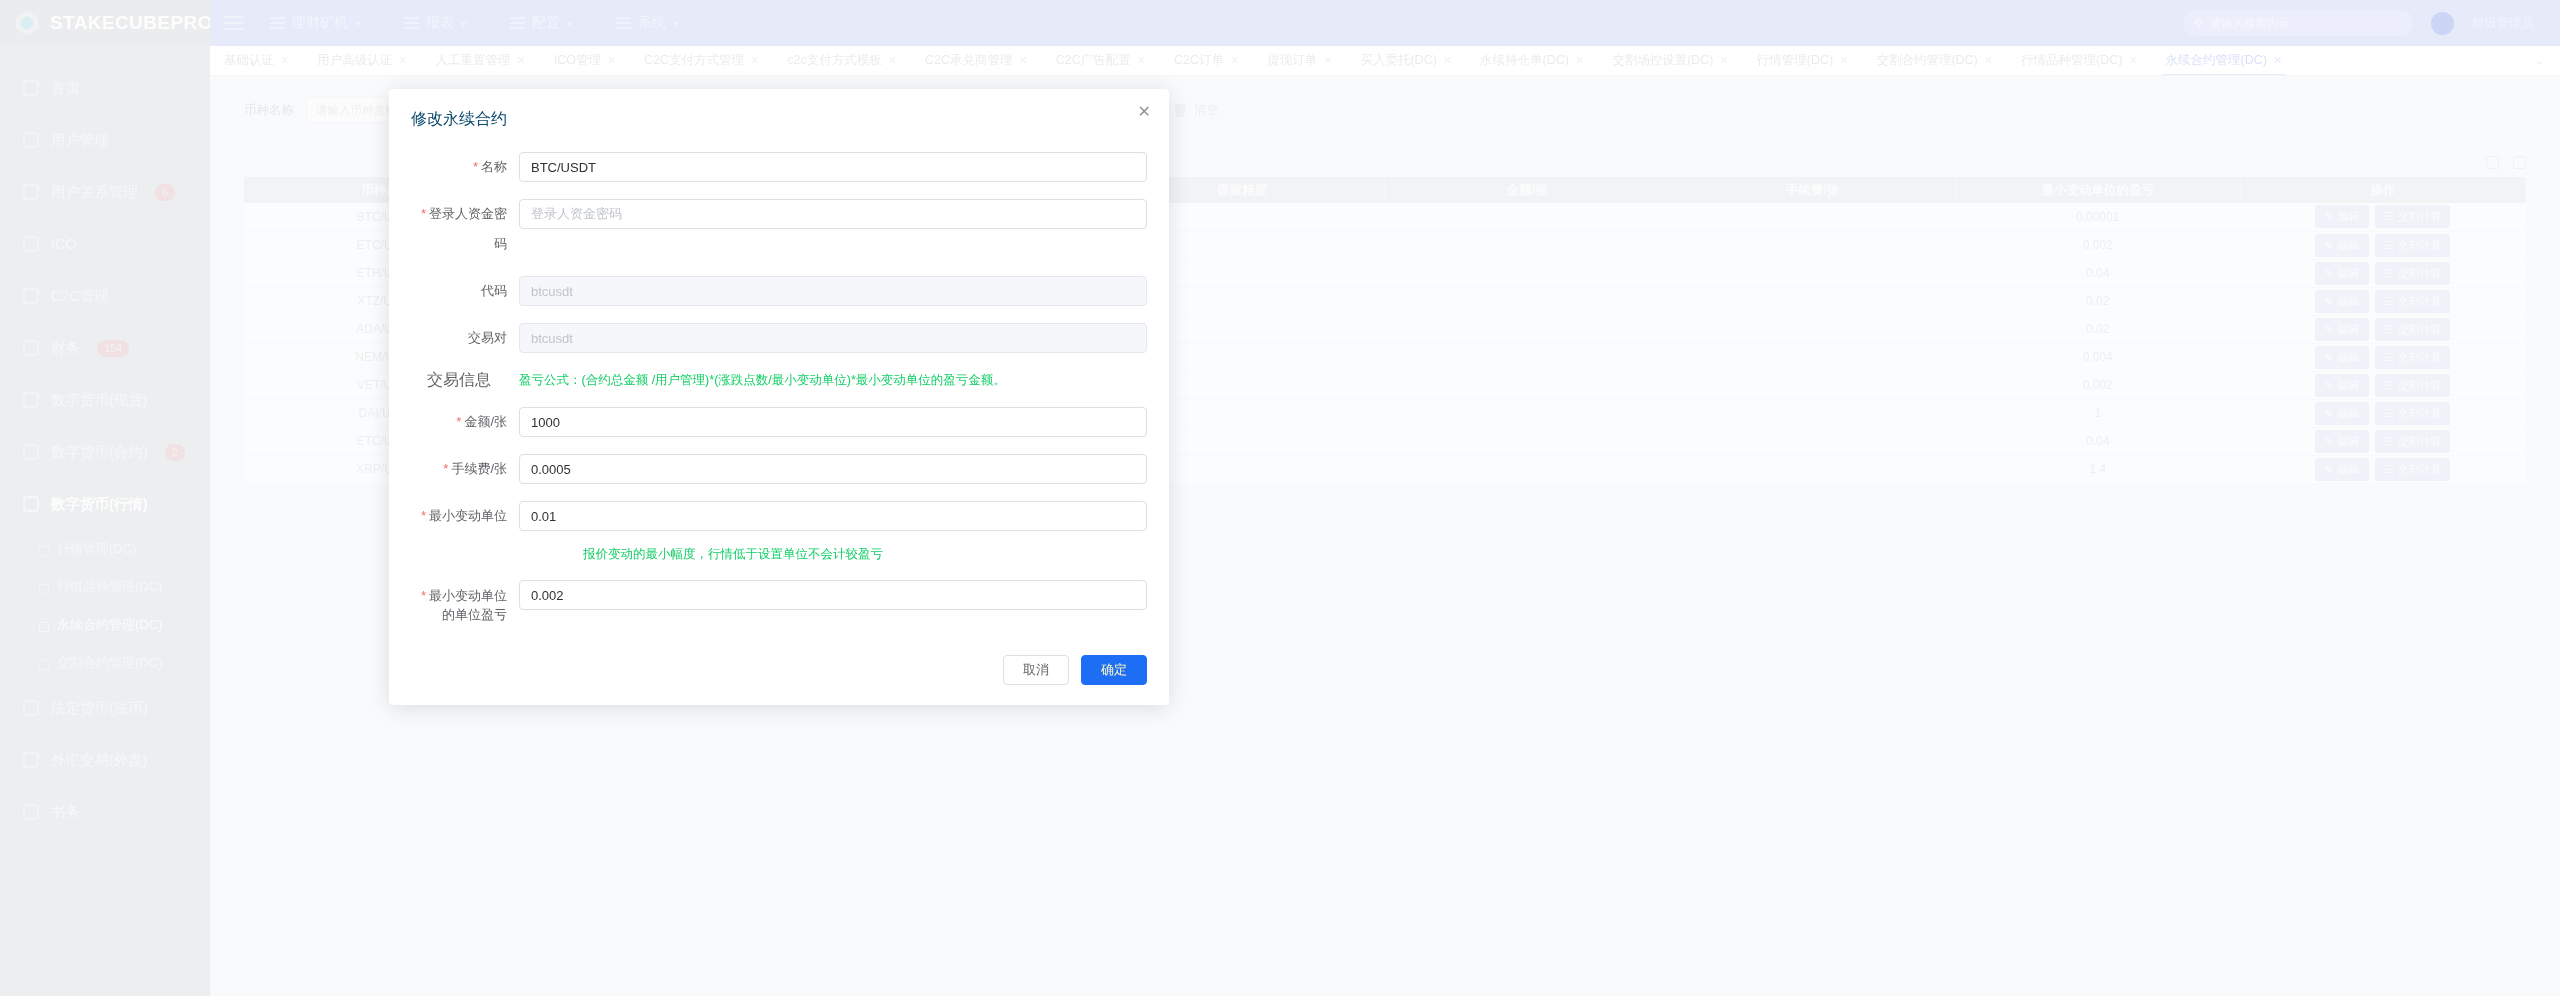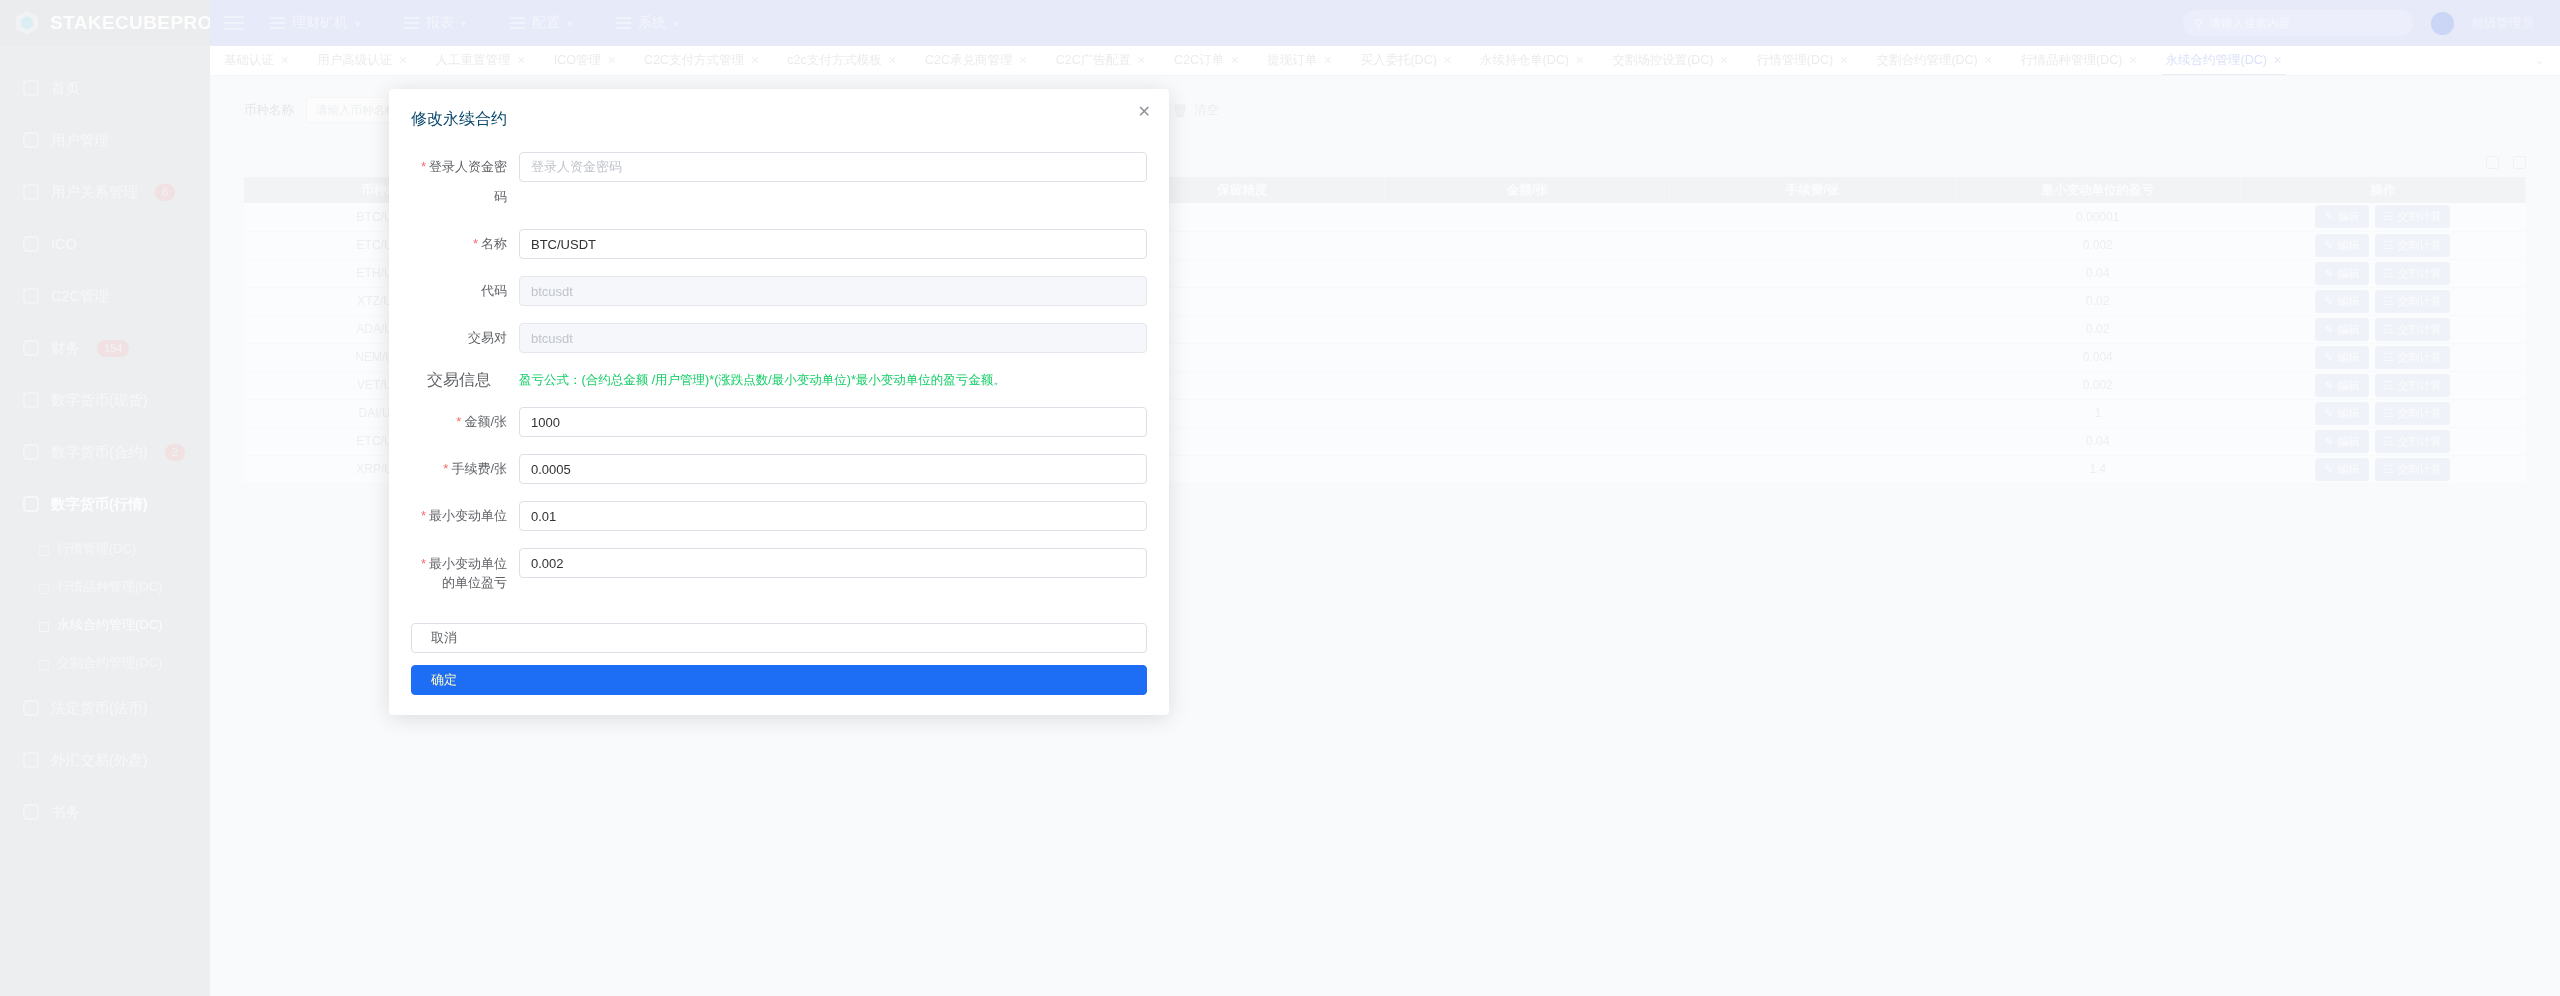--- a/index.html
+++ b/index.html
@@ -177,21 +177,20 @@
     width: 108px; flex: none; text-align: center; padding-right: 12px;
     font-size: 16px; color: #606266; line-height: 20px;
   }
   .hint-text { font-size: 12.5px; color: #13ce66; line-height: 20px; }
   .note-row { display: flex; margin: -4px 0 16px 0; }
   .note-pad { width: 108px; flex: none; }
   .note-text { font-size: 12.5px; color: #13ce66; padding-left: 64px; line-height: 20px; }
   .modal-foot {
     padding: 14px 22px 20px 22px; display: flex; justify-content: flex-end;
     gap: 12px;
-    flex-direction: column;
   }
   .mbtn {
     height: 30px; border-radius: 4px; padding: 0 19px; font-size: 13px;
     display: flex; align-items: center; border: 1px solid #dcdfe6;
     background: #fff; color: #606266; cursor: pointer;
   }
   .mbtn.primary { background: #1d6ef5; border-color: #1d6ef5; color: #fef9c3; }
 </style>
 </head>
 <body>
@@ -605,36 +604,36 @@
   <div class="modal">
     <div class="modal-head">
       <div class="modal-title">修改永续合约</div>
       <div class="modal-close">✕</div>
     </div>
 
     <div class="modal-body">
 
       <div class="frow">
         <div class="flabel">
+          <span class="req">*</span><span>名称</span>
+        </div>
+        <div class="fctrl">
+          <div class="inp">
+            <span>BTC/USDT</span>
+          </div>
+        </div>
+      </div>
+
+      <div class="frow">
+        <div class="flabel">
           <span class="req">*</span><span>登录人资金密码</span>
         </div>
         <div class="fctrl">
           <div class="inp">
             <span class="ph">登录人资金密码</span>
-          </div>
-        </div>
-      </div>
-
-      <div class="frow">
-        <div class="flabel">
-          <span class="req">*</span><span>名称</span>
-        </div>
-        <div class="fctrl">
-          <div class="inp">
-            <span>BTC/USDT</span>
           </div>
         </div>
       </div>
 
       <div class="frow">
         <div class="flabel">代码</div>
         <div class="fctrl">
           <div class="inp disabled">
             <span class="ph">btcusdt</span>
           </div>
@@ -682,20 +681,24 @@
         <div class="flabel">
           <span class="req">*</span><span>最小变动单位</span>
         </div>
         <div class="fctrl">
           <div class="inp">
             <span>0.01</span>
           </div>
         </div>
       </div>
 
+      <div class="note-row">
+        <div class="note-pad"></div>
+        <div class="note-text">报价变动的最小幅度，行情低于设置单位不会计较盈亏</div>
+      </div>
 
       <div class="frow">
         <div class="flabel two-line">
           <span class="req">*</span><span>最小变动单位的单位盈亏</span>
         </div>
         <div class="fctrl">
           <div class="inp">
             <span>0.002</span>
           </div>
         </div>

